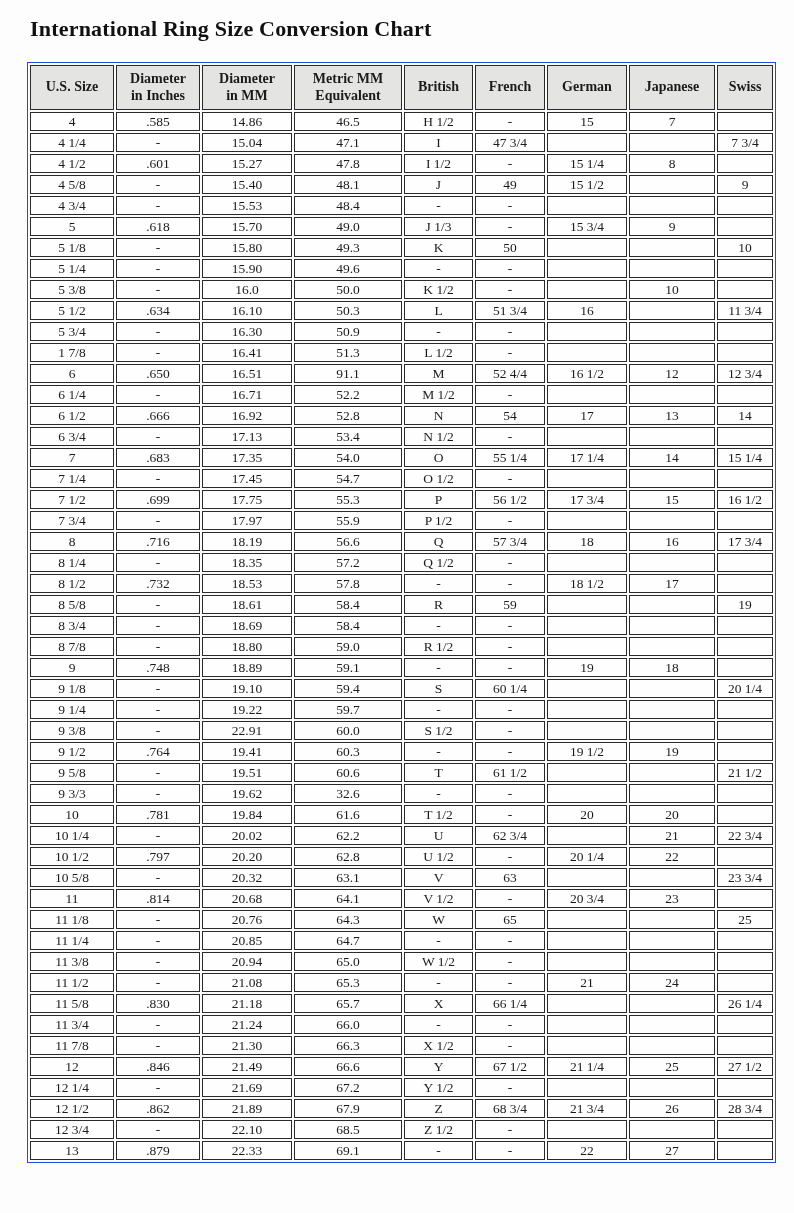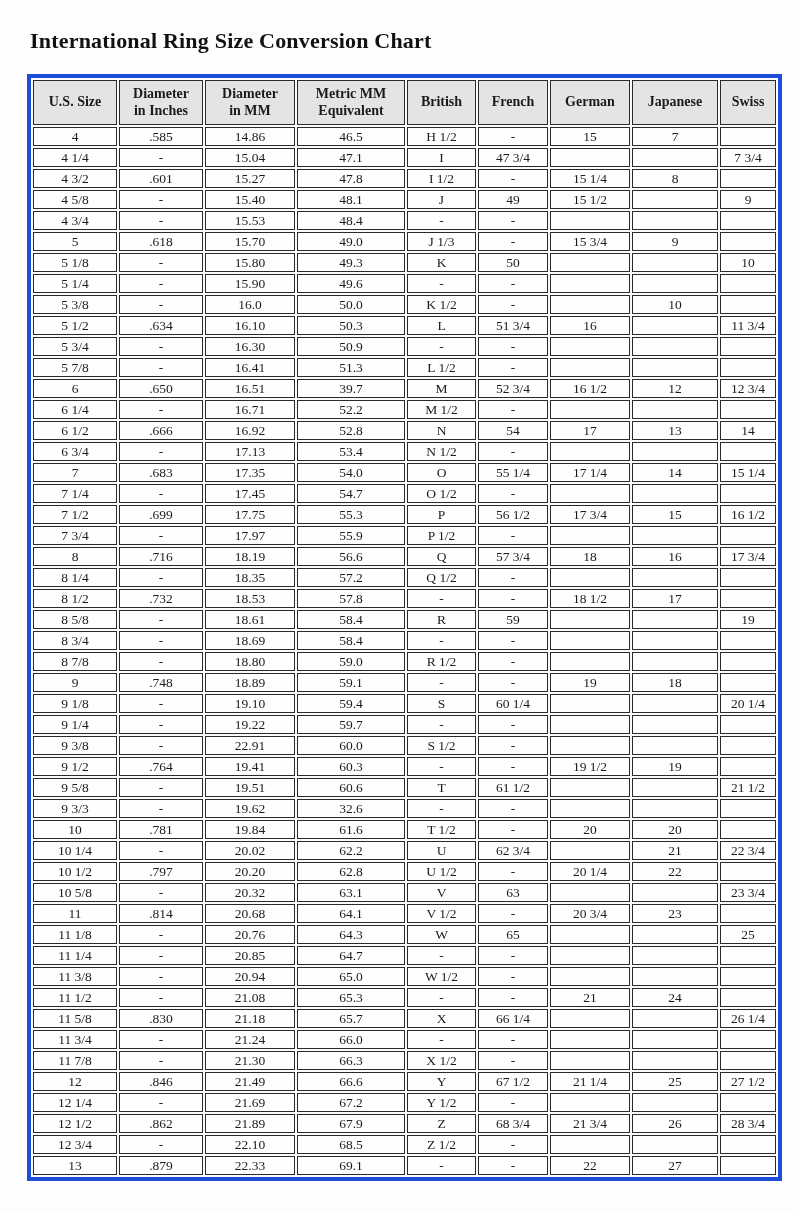--- a/index.html
+++ b/index.html
@@ -9,37 +9,37 @@
     width: 794px;
     height: 1213px;
     font-family: "Liberation Serif", "DejaVu Serif", serif;
     color: #1b1b1b;
     overflow: hidden;
   }
   .page {
     width: 794px;
     height: 1213px;
     box-sizing: border-box;
-    padding-top: 24px;
+    padding-top: 12px;
   }
   h1.title {
     font-size: 22px;
     font-weight: bold;
     margin: 4px 0 20px 30px;
     letter-spacing: 0.2px;
     color: #111;
   }
   table.ring-table {
     border-collapse: separate;
     border-spacing: 2px;
     margin-left: 27px;
     width: 739px;
     table-layout: fixed;
     background: #fbfbfb;
-    border: 4px solid #1d4ed8;
+    border: 1px solid #1d4ed8;
   }
   table.ring-table th {
     background: #e4e4e2;
     border: 1px solid #2a2a2a;
     font-weight: bold;
     font-size: 14px;
     line-height: 1.18;
     padding: 5px 2px;
     white-space: pre-line;
     text-align: center;
@@ -119,21 +119,21 @@
           <td>-</td>
           <td>15.04</td>
           <td>47.1</td>
           <td>I</td>
           <td>47 3/4</td>
           <td></td>
           <td></td>
           <td>7 3/4</td>
         </tr>
         <tr>
-          <td>4 3/2</td>
+          <td>4 1/2</td>
           <td>.601</td>
           <td>15.27</td>
           <td>47.8</td>
           <td>I 1/2</td>
           <td>-</td>
           <td>15 1/4</td>
           <td>8</td>
           <td></td>
         </tr>
         <tr>
@@ -218,37 +218,37 @@
           <td>-</td>
           <td>16.30</td>
           <td>50.9</td>
           <td>-</td>
           <td>-</td>
           <td></td>
           <td></td>
           <td></td>
         </tr>
         <tr>
-          <td>5 7/8</td>
+          <td>1 7/8</td>
           <td>-</td>
           <td>16.41</td>
           <td>51.3</td>
           <td>L 1/2</td>
           <td>-</td>
           <td></td>
           <td></td>
           <td></td>
         </tr>
         <tr>
           <td>6</td>
           <td>.650</td>
           <td>16.51</td>
-          <td>39.7</td>
+          <td>91.1</td>
           <td>M</td>
-          <td>52 3/4</td>
+          <td>52 4/4</td>
           <td>16 1/2</td>
           <td>12</td>
           <td>12 3/4</td>
         </tr>
         <tr>
           <td>6 1/4</td>
           <td>-</td>
           <td>16.71</td>
           <td>52.2</td>
           <td>M 1/2</td>

